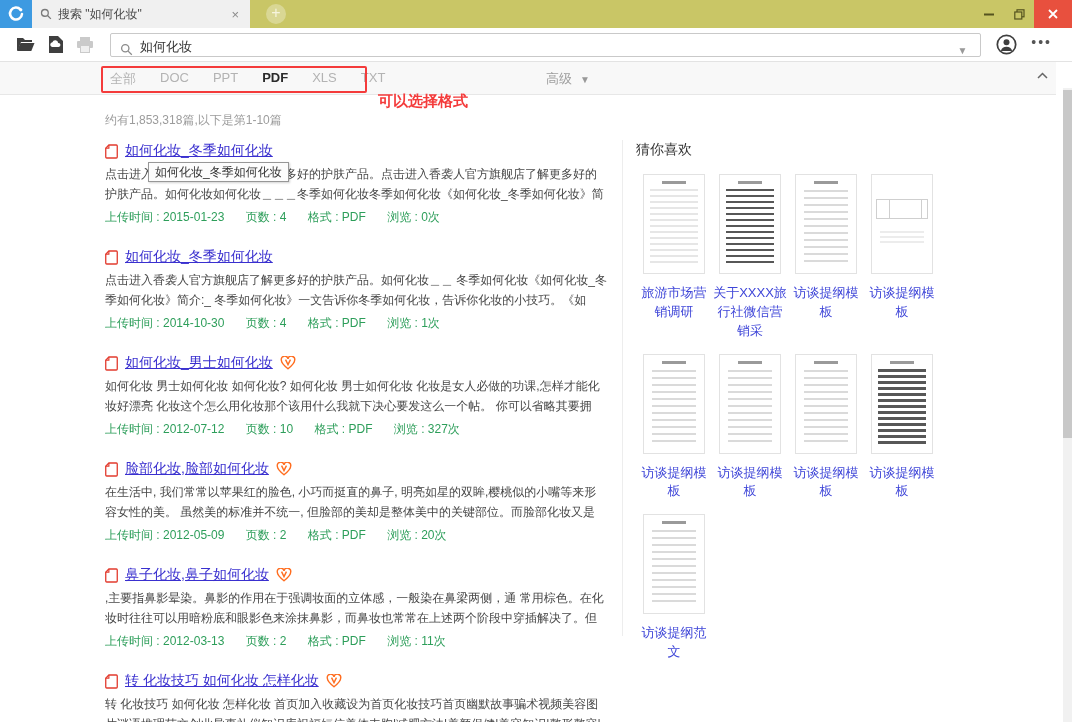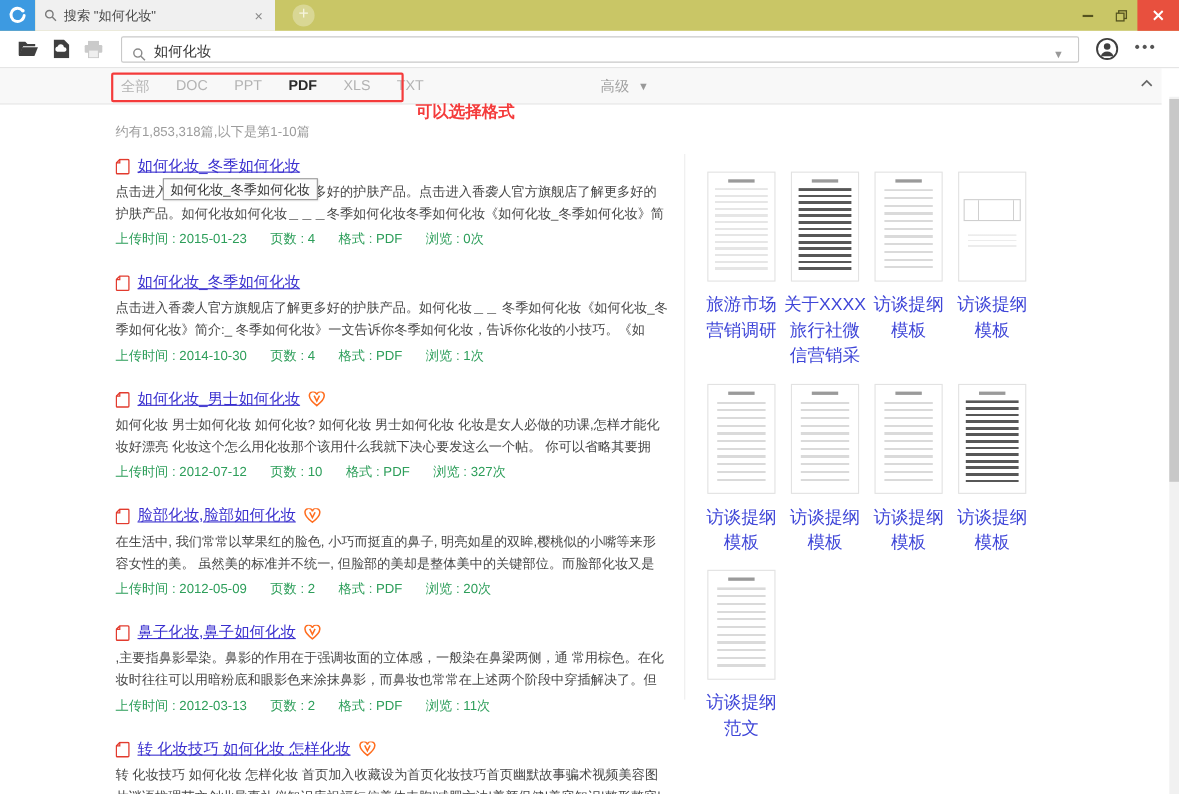--- a/index.html
+++ b/index.html
@@ -75,21 +75,21 @@
     background:repeating-linear-gradient(180deg,#e6e6e6 0 2px,transparent 2px 6px); }
   .rec-thumb[data-variant="dark"]::before { inset:14px 6px 8px 6px;
     background:repeating-linear-gradient(180deg,#575757 0 2.5px,transparent 2.5px 6px); }
   .rec-thumb[data-variant="list"]::before { inset:15px 8px 10px 8px;
     background:repeating-linear-gradient(180deg,#dadada 0 2px,transparent 2px 7px); }
   .rec-thumb[data-variant="table"]::before { left:4px; right:4px; top:24px; height:18px;
     border:1px solid #cfcfcf;
     background:linear-gradient(90deg,transparent 0 12px,#cfcfcf 12px 13px,transparent 13px 44px,#cfcfcf 44px 45px,transparent 45px); }
   .rec-thumb[data-variant="table"]::after { left:8px; right:8px; top:56px; height:14px;
     background:repeating-linear-gradient(180deg,#ececec 0 1.5px,transparent 1.5px 5px); }
-  .rec-caption { margin-top:10px; text-align:center; font-size:16px; color:#3f46d8;
+  .rec-caption { margin-top:10px; text-align:center; font-size:13px; color:#3f46d8;
     line-height:1.45; }
 
   
   .scroll-track { position:fixed; right:0; top:88px; bottom:0; width:9px; background:#f1f1f1; z-index:18; }
   .scroll-thumb { position:absolute; top:2px; left:0; width:9px; height:348px; background:#c8c8c8; }
 
   svg { display:block; }
 </style>
 </head>
 <body>
@@ -331,20 +331,21 @@
 
     </div>
 
   </div>
 </div>
 
 <div class="tooltip">如何化妆_冬季如何化妆</div>
 
 <div class="divider-v"></div>
 <div class="rec-panel">
+  <div class="rec-heading">猜你喜欢</div>
   <div class="rec-grid">
 
     <div class="rec-item">
       <div class="rec-thumb" data-variant="light"></div>
       <div class="rec-caption">旅游市场营销调研</div>
     </div>
     <div class="rec-item">
       <div class="rec-thumb" data-variant="dark"></div>
       <div class="rec-caption">关于XXXX旅行社微信营销采</div>
     </div>

